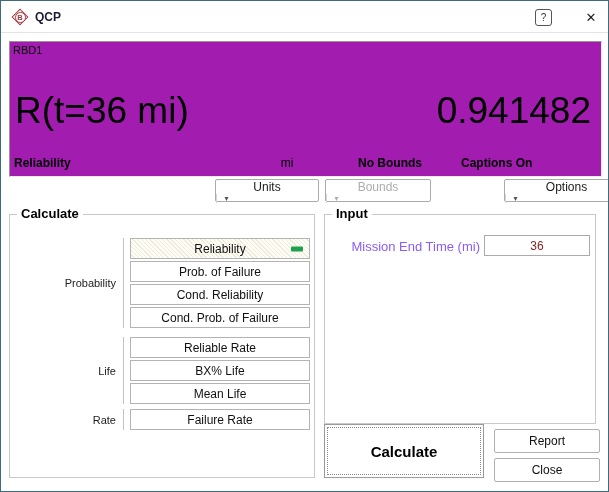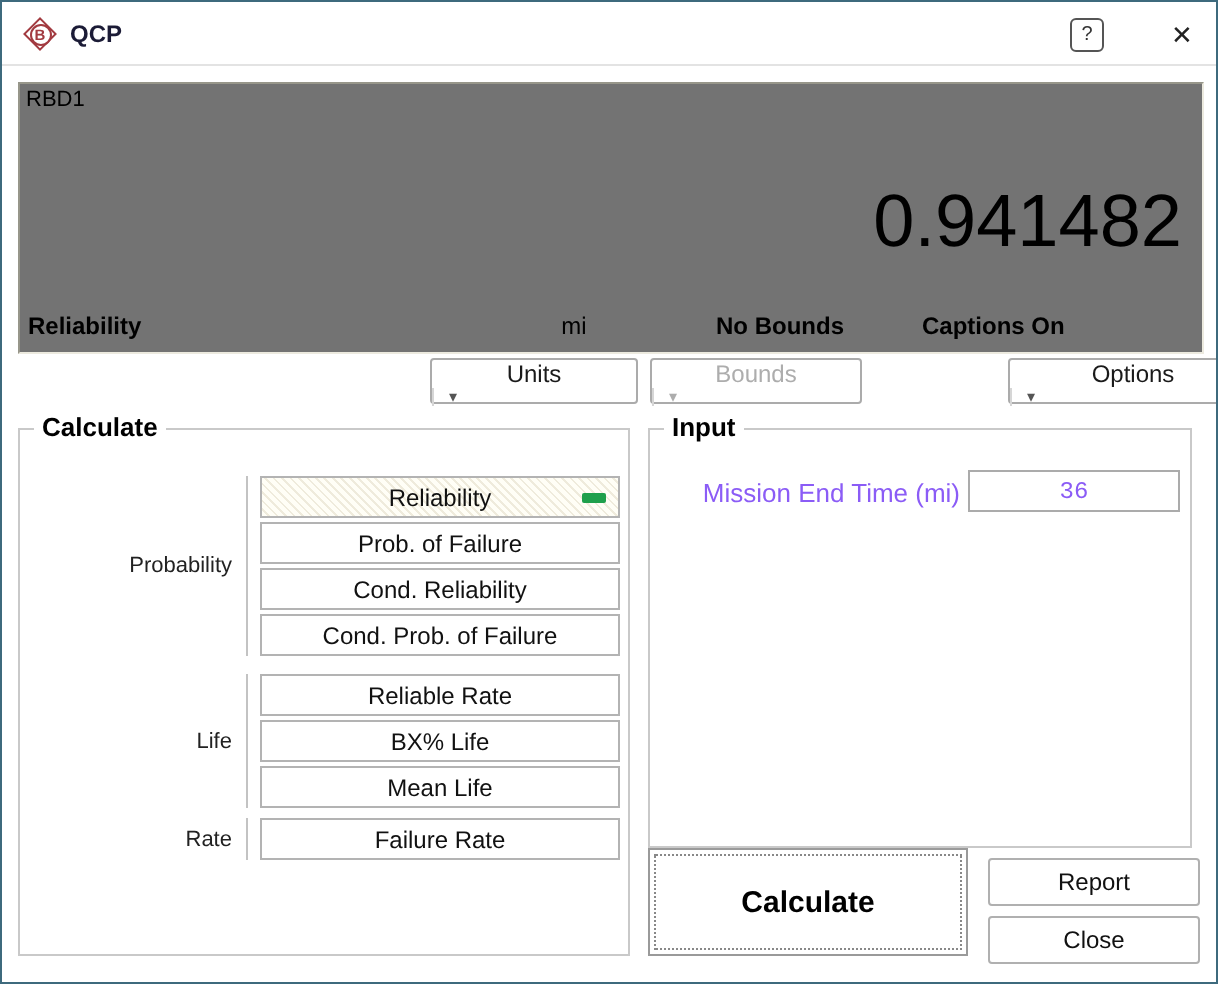--- a/index.html
+++ b/index.html
@@ -19,21 +19,21 @@
     border:1.2px solid #a23a40; border-radius:50%; background:#fff; color:#a23a40;
     font-size:7.5px; font-weight:bold; display:flex; align-items:center; justify-content:center; }
   .title-text { position:absolute; left:34px; top:9px; font-size:12px; font-weight:bold; color:#1b1b36; }
   .help-btn { position:absolute; left:534px; top:8px; width:17px; height:17px;
     border:1px solid #555; border-radius:3px; color:#333; font-size:10px;
     display:flex; align-items:center; justify-content:center; background:#fff; cursor:default; }
   .close-btn { position:absolute; left:579px; top:6px; width:22px; height:20px;
     color:#222; font-size:13px; display:flex; align-items:center; justify-content:center; cursor:default; }
   
   .result-panel { position:absolute; left:8px; top:40px; width:593px; height:136px;
-    background:#737373; border:1px solid; border-color:#97968a #eceadf #eceadf #97968a; }
+    background:#a21caf; border:1px solid; border-color:#97968a #eceadf #eceadf #97968a; }
   .model-name { position:absolute; left:3px; top:2px; font-size:11px; color:#000; }
   .expr { position:absolute; left:5px; top:48px; font-size:37px; color:#000; }
   .result-value { position:absolute; right:10px; top:48px; font-size:37px; color:#000; }
   .metric-label { position:absolute; left:4px; top:114px; font-size:12px; font-weight:bold; color:#000; }
   .units-caption { position:absolute; left:207px; top:114px; width:140px; text-align:center;
     font-size:12px; font-weight:normal; color:#000; }
   .bounds-caption { position:absolute; left:317px; top:114px; width:126px; text-align:center;
     font-size:12px; font-weight:bold; color:#000; }
   .options-caption { position:absolute; left:451px; top:114px; width:141px; 
     font-size:12px; font-weight:bold; color:#000; }
@@ -62,22 +62,22 @@
     border:1px solid #b3b3b3; background:#fff; font-size:12px; color:#111;
     display:flex; align-items:center; justify-content:center; cursor:default; }
   .calc-btn.selected {
     background:repeating-linear-gradient(45deg,#fffef6 0px,#fffef6 2px,#efebdc 2px,#efebdc 3px); }
   .calc-btn .indicator { position:absolute; right:6px; top:50%; transform:translateY(-50%);
     width:12px; height:5px; background:#1fa04c; border-radius:1px; }
   
   .input-label { position:absolute; left:0; top:24px; width:155px; text-align:right;
     font-size:13px; color:#8b5cf6; }
   .mission-input { position:absolute; left:159px; top:20px; width:106px; height:21px;
-    border:1px solid #ababab; font-size:12px; text-align:center; color:#8b5cf6;
-    font-family:Liberation Mono, monospace; background:#fff; }
+    border:1px solid #ababab; font-size:12px; text-align:center; color:#7f1d1d;
+    font-family:Liberation Sans, sans-serif; background:#fff; }
   
   .calc-big { position:absolute; left:323px; top:423px; width:160px; height:54px;
     border:1px solid #9a9a9a; background:#fff; font-size:15px; font-weight:bold; color:#000;
     display:flex; align-items:center; justify-content:center;
     outline:1px dotted #888; outline-offset:-4px; cursor:default; }
   .side-btn { position:absolute; left:493px; width:106px; height:24px;
     border:1px solid #b0b0b0; border-radius:2px; background:#fff; font-size:12px; color:#111;
     display:flex; align-items:center; justify-content:center; cursor:default; }
   .side-btn.report { top:428px;text-align:center; }
   .side-btn.close { top:457px; }
@@ -92,20 +92,21 @@
       <span class="diamond"></span>
       <span class="circle">B</span>
     </div>
     <span class="title-text">QCP</span>
     <span class="help-btn">?</span>
     <span class="close-btn">✕</span>
   </div>
 
   <div class="result-panel">
     <span class="model-name">RBD1</span>
+    <span class="expr">R(t=36 mi)</span>
     <span class="result-value">0.941482</span>
     <span class="metric-label">Reliability</span>
     <span class="units-caption">mi</span>
     <span class="bounds-caption">No Bounds</span>
     <span class="options-caption">Captions On</span>
   </div>
 
   <div class="split units">
     <span class="main">Units</span>
     <span class="arrow">▾</span>

